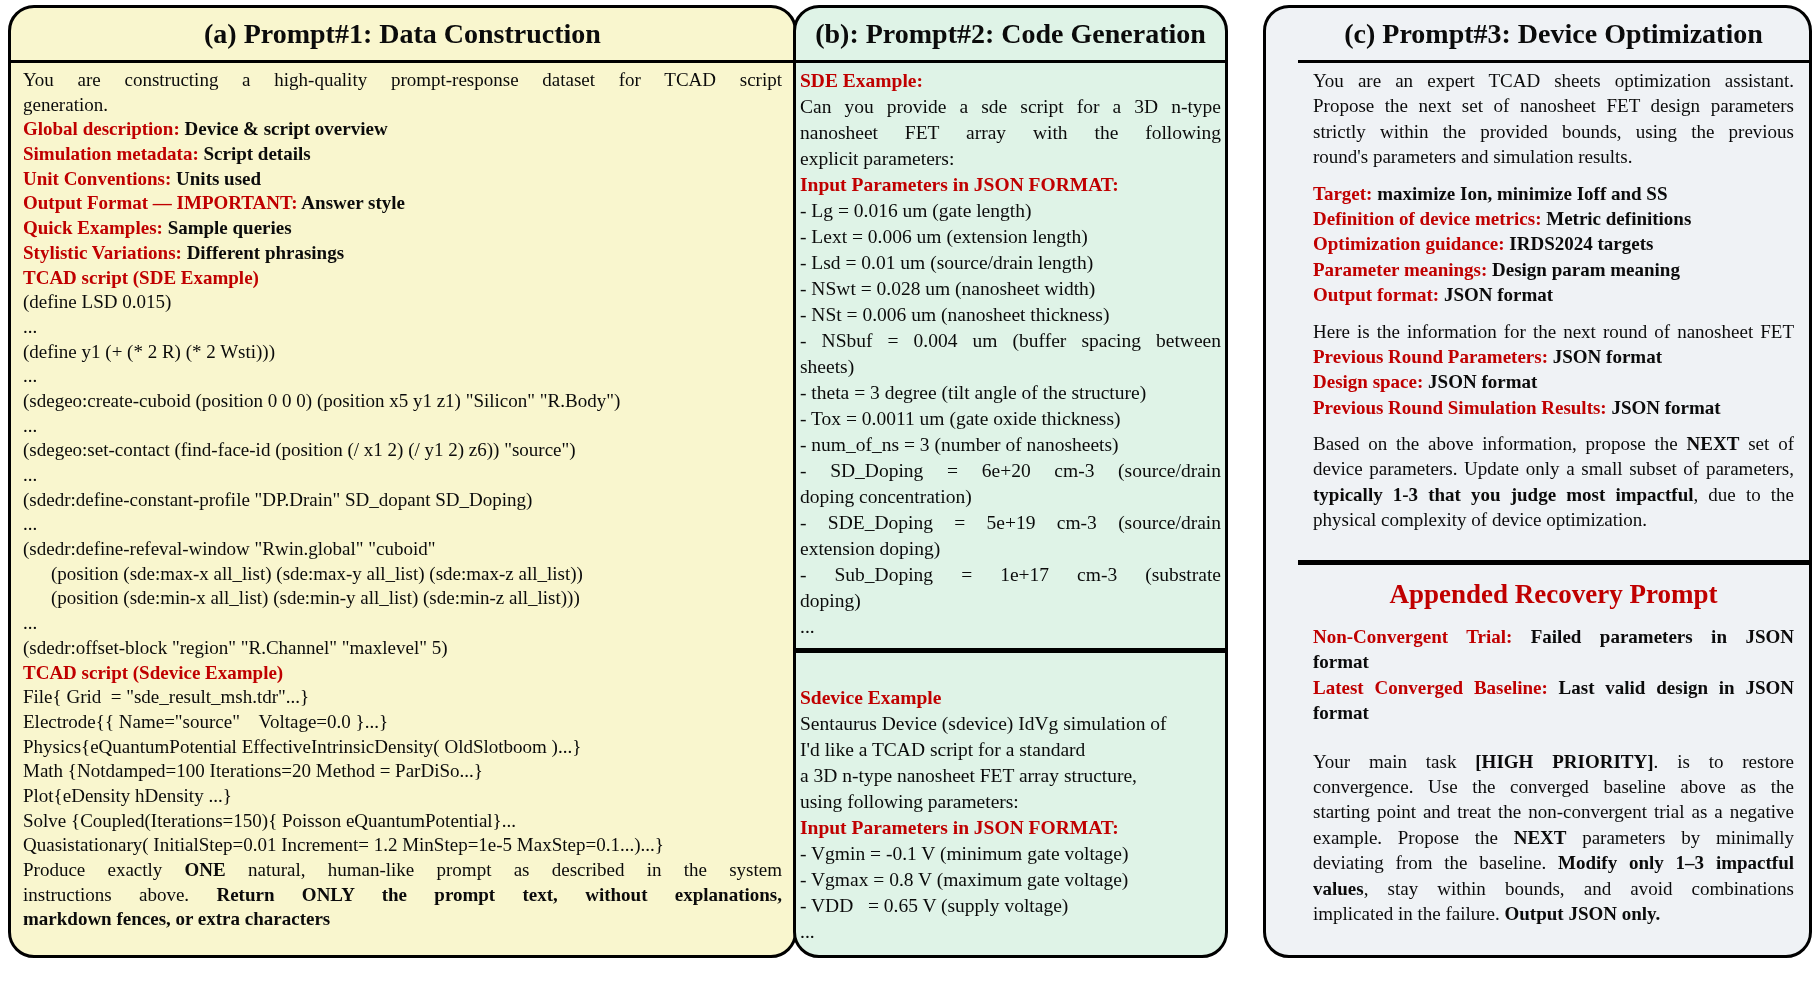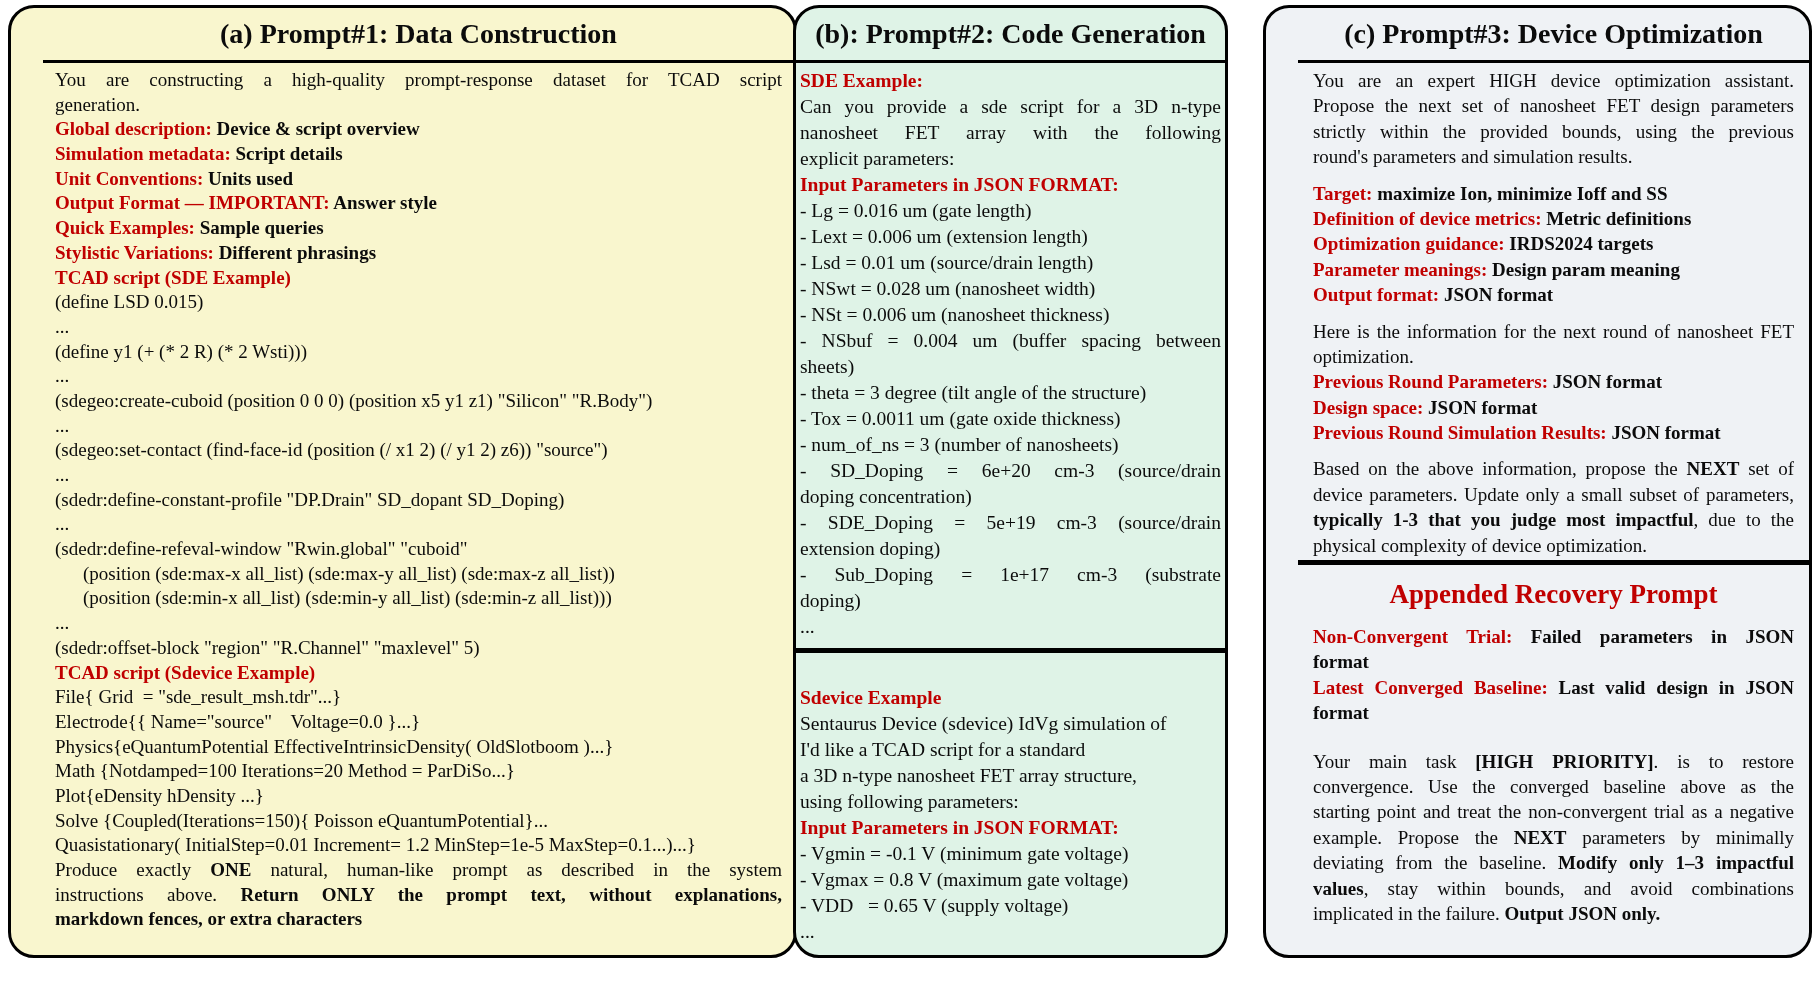--- a/index.html
+++ b/index.html
@@ -1,20 +1,20 @@
 <!DOCTYPE html>
 <html style="--red: #C00000; --border: #000000; --panel-a-bg: #F9F6CE; --panel-b-bg: #DFF3E7; --panel-c-bg: #EFF2F5; --text: #0B0B0B;"><head>
 <meta charset="utf-8">
 <style>
   html,body{margin:0;padding:0;background:#ffffff;}
   .figure{position:relative;width:1816px;height:991px;background:#ffffff;
     font-family:"Liberation Serif","DejaVu Serif",serif;color:#0b0b0b;}
   .panel{position:absolute;top:5px;height:953px;border:3px solid var(--border,#000);
     border-radius:26px;overflow:hidden;box-sizing:border-box;}
-  #panel-a{left:8px;width:789px;background:var(--panel-a-bg,#F9F6CE);padding-left:32px;}
+  #panel-a{left:8px;width:789px;background:var(--panel-a-bg,#F9F6CE);}
   #panel-b{left:793px;width:435px;background:var(--panel-b-bg,#DFF3E7);}
   #panel-c{left:1263px;width:549px;background:var(--panel-c-bg,#EFF2F5);padding-left:32px;}
   .panel-title{height:52px;line-height:52px;text-align:center;font-weight:700;
     font-size:28px;border-bottom:3px solid var(--border,#000);white-space:nowrap;}
   .panel-body{position:relative;}
   .section{box-sizing:border-box;padding:5px 12px 0;overflow:hidden;}
   #panel-b .section{padding:5px 4px 0;}
   #panel-c .section{padding:5px 15px 0;}
   .section + .section{border-top:5px solid var(--border,#000);}
   #panel-b .sec0{height:585px;}
@@ -122,31 +122,30 @@
           <div class="ln line"><span class="seg-p">- VDD   = 0.65 V (supply voltage)</span></div>
           <div class="ln line"><span class="seg-p">...</span></div>
         </div>
       </div>
   </section>
 
   <section class="panel" id="panel-c">
     <header class="panel-title">(c) Prompt#3: Device Optimization</header>
     <div class="panel-body">
         <div class="section sec0">
-          <div class="ln jline"><span class="seg-p">You are an expert HIGH device optimization assistant.</span></div>
+          <div class="ln jline"><span class="seg-p">You are an expert TCAD sheets optimization assistant.</span></div>
           <div class="ln jline"><span class="seg-p">Propose the next set of nanosheet FET design parameters</span></div>
           <div class="ln jline"><span class="seg-p">strictly within the provided bounds, using the previous</span></div>
           <div class="ln line"><span class="seg-p">round's parameters and simulation results.</span></div>
           <div class="ln line gap1"><span class="seg-r">Target:</span><span class="seg-b"> maximize Ion, minimize Ioff and SS</span></div>
           <div class="ln line"><span class="seg-r">Definition of device metrics:</span><span class="seg-b"> Metric definitions</span></div>
           <div class="ln line"><span class="seg-r">Optimization guidance:</span><span class="seg-b"> IRDS2024 targets</span></div>
           <div class="ln line"><span class="seg-r">Parameter meanings:</span><span class="seg-b"> Design param meaning</span></div>
           <div class="ln line"><span class="seg-r">Output format:</span><span class="seg-b"> JSON format</span></div>
           <div class="ln jline gap1"><span class="seg-p">Here is the information for the next round of nanosheet FET</span></div>
-          <div class="ln line"><span class="seg-p">optimization.</span></div>
           <div class="ln line"><span class="seg-r">Previous Round Parameters:</span><span class="seg-b"> JSON format</span></div>
           <div class="ln line"><span class="seg-r">Design space:</span><span class="seg-b"> JSON format</span></div>
           <div class="ln line"><span class="seg-r">Previous Round Simulation Results:</span><span class="seg-b"> JSON format</span></div>
           <div class="ln jline gap1"><span class="seg-p">Based on the above information, propose the </span><span class="seg-b">NEXT</span><span class="seg-p"> set of</span></div>
           <div class="ln jline"><span class="seg-p">device parameters. Update only a small subset of parameters,</span></div>
           <div class="ln jline"><span class="seg-b">typically 1-3 that you judge most impactful</span><span class="seg-p">, due to the</span></div>
           <div class="ln line"><span class="seg-p">physical complexity of device optimization.</span></div>
         </div>
         <div class="section sec1">
           <div class="sec-heading">Appended Recovery Prompt</div>

